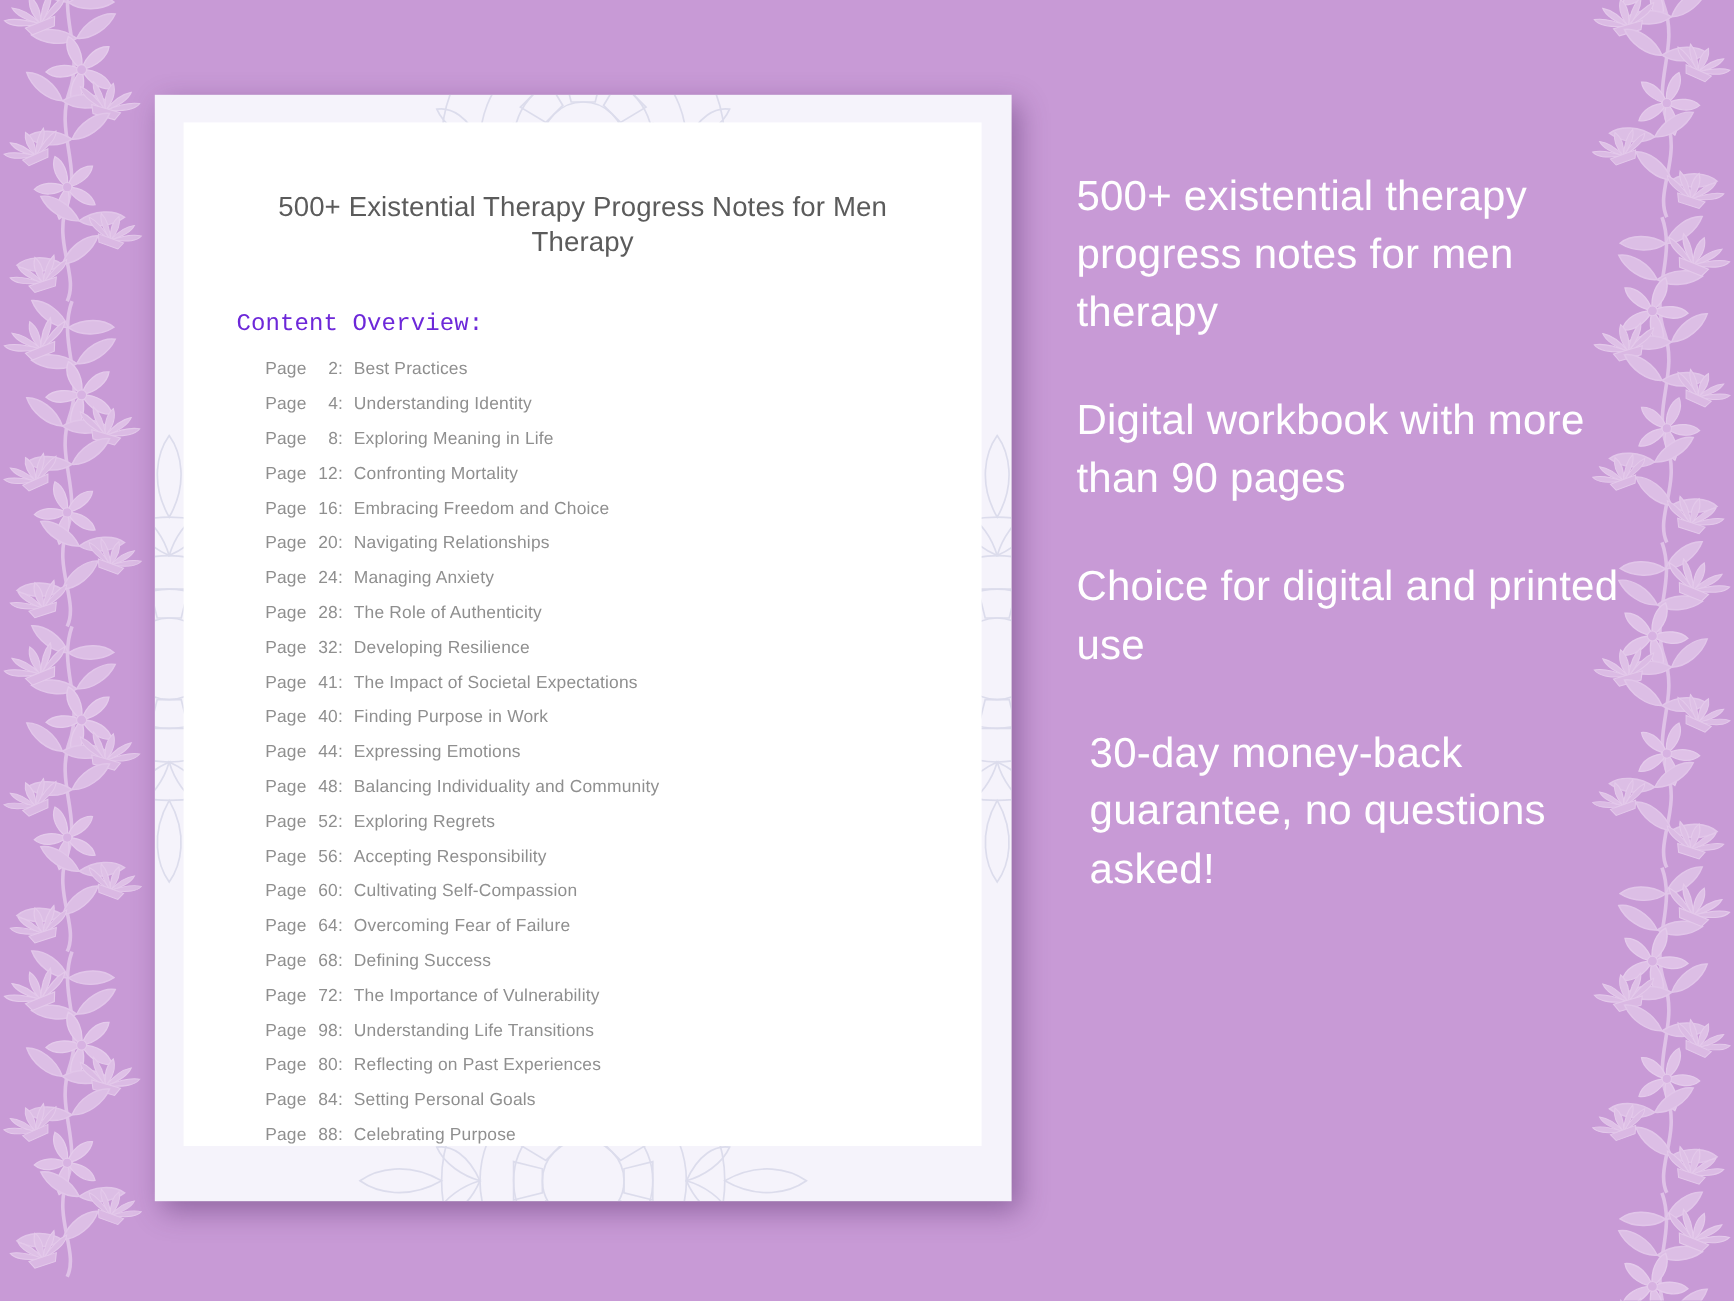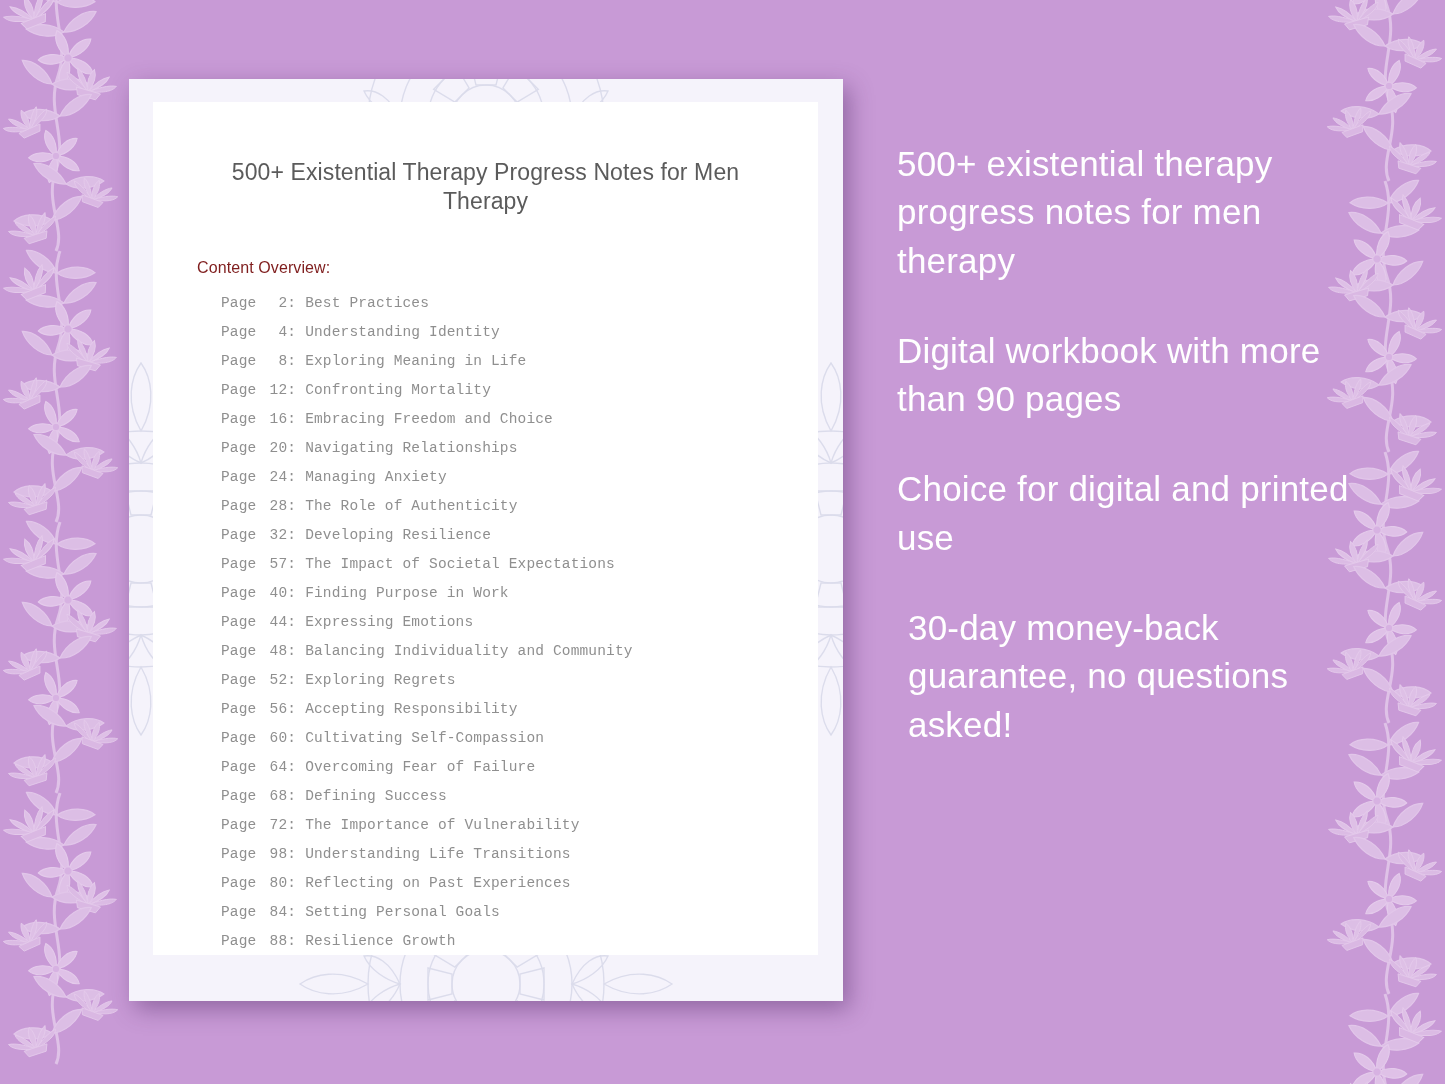--- a/index.html
+++ b/index.html
@@ -62,29 +62,29 @@
     text-align: center;
     font-size: 23px;
     font-weight: 400;
     line-height: 1.28;
     color: #5b5b5b;
     letter-spacing: .1px;
   }
 
   .content-overview-label {
     margin: 42px 0 0 44px;
-    font-size: 16px;
-    color: #7f1d1d;
+    font-size: 20px;
+    color: #6d28d9;
     letter-spacing: .1px;
+    font-family: Liberation Mono, monospace;
   }
 
   .toc-list {
     margin: 18px 0 0 68px;
     list-style: none;
-    font-family: Liberation Mono, monospace;
   }
 
   .toc-row {
     display: flex;
     align-items: baseline;
     height: 29px;
     font-size: 14.5px;
     color: #8f8f8f;
     letter-spacing: .15px;
   }
@@ -314,21 +314,21 @@
           <span class="toc-entry-title">The Role of Authenticity</span>
         </li>
         <li class="toc-row">
           <span class="toc-page-label">Page </span>
           <span class="toc-page-num">32</span>
           <span class="toc-colon">:</span>
           <span class="toc-entry-title">Developing Resilience</span>
         </li>
         <li class="toc-row">
           <span class="toc-page-label">Page </span>
-          <span class="toc-page-num">57</span>
+          <span class="toc-page-num">41</span>
           <span class="toc-colon">:</span>
           <span class="toc-entry-title">The Impact of Societal Expectations</span>
         </li>
         <li class="toc-row">
           <span class="toc-page-label">Page </span>
           <span class="toc-page-num">40</span>
           <span class="toc-colon">:</span>
           <span class="toc-entry-title">Finding Purpose in Work</span>
         </li>
         <li class="toc-row">
@@ -394,21 +394,21 @@
         <li class="toc-row">
           <span class="toc-page-label">Page </span>
           <span class="toc-page-num">84</span>
           <span class="toc-colon">:</span>
           <span class="toc-entry-title">Setting Personal Goals</span>
         </li>
         <li class="toc-row">
           <span class="toc-page-label">Page </span>
           <span class="toc-page-num">88</span>
           <span class="toc-colon">:</span>
-          <span class="toc-entry-title">Resilience Growth</span>
+          <span class="toc-entry-title">Celebrating Purpose</span>
         </li>
       </ul>
   </div>
 </div>
 
 <div class="marketing" id="marketing-list">
     <p class="marketing-item">500+ existential therapy progress notes for men therapy</p>
     <p class="marketing-item">Digital workbook with more than 90 pages</p>
     <p class="marketing-item">Choice for digital and printed use</p>
     <p class="marketing-item">30-day money-back guarantee, no questions asked!</p>

